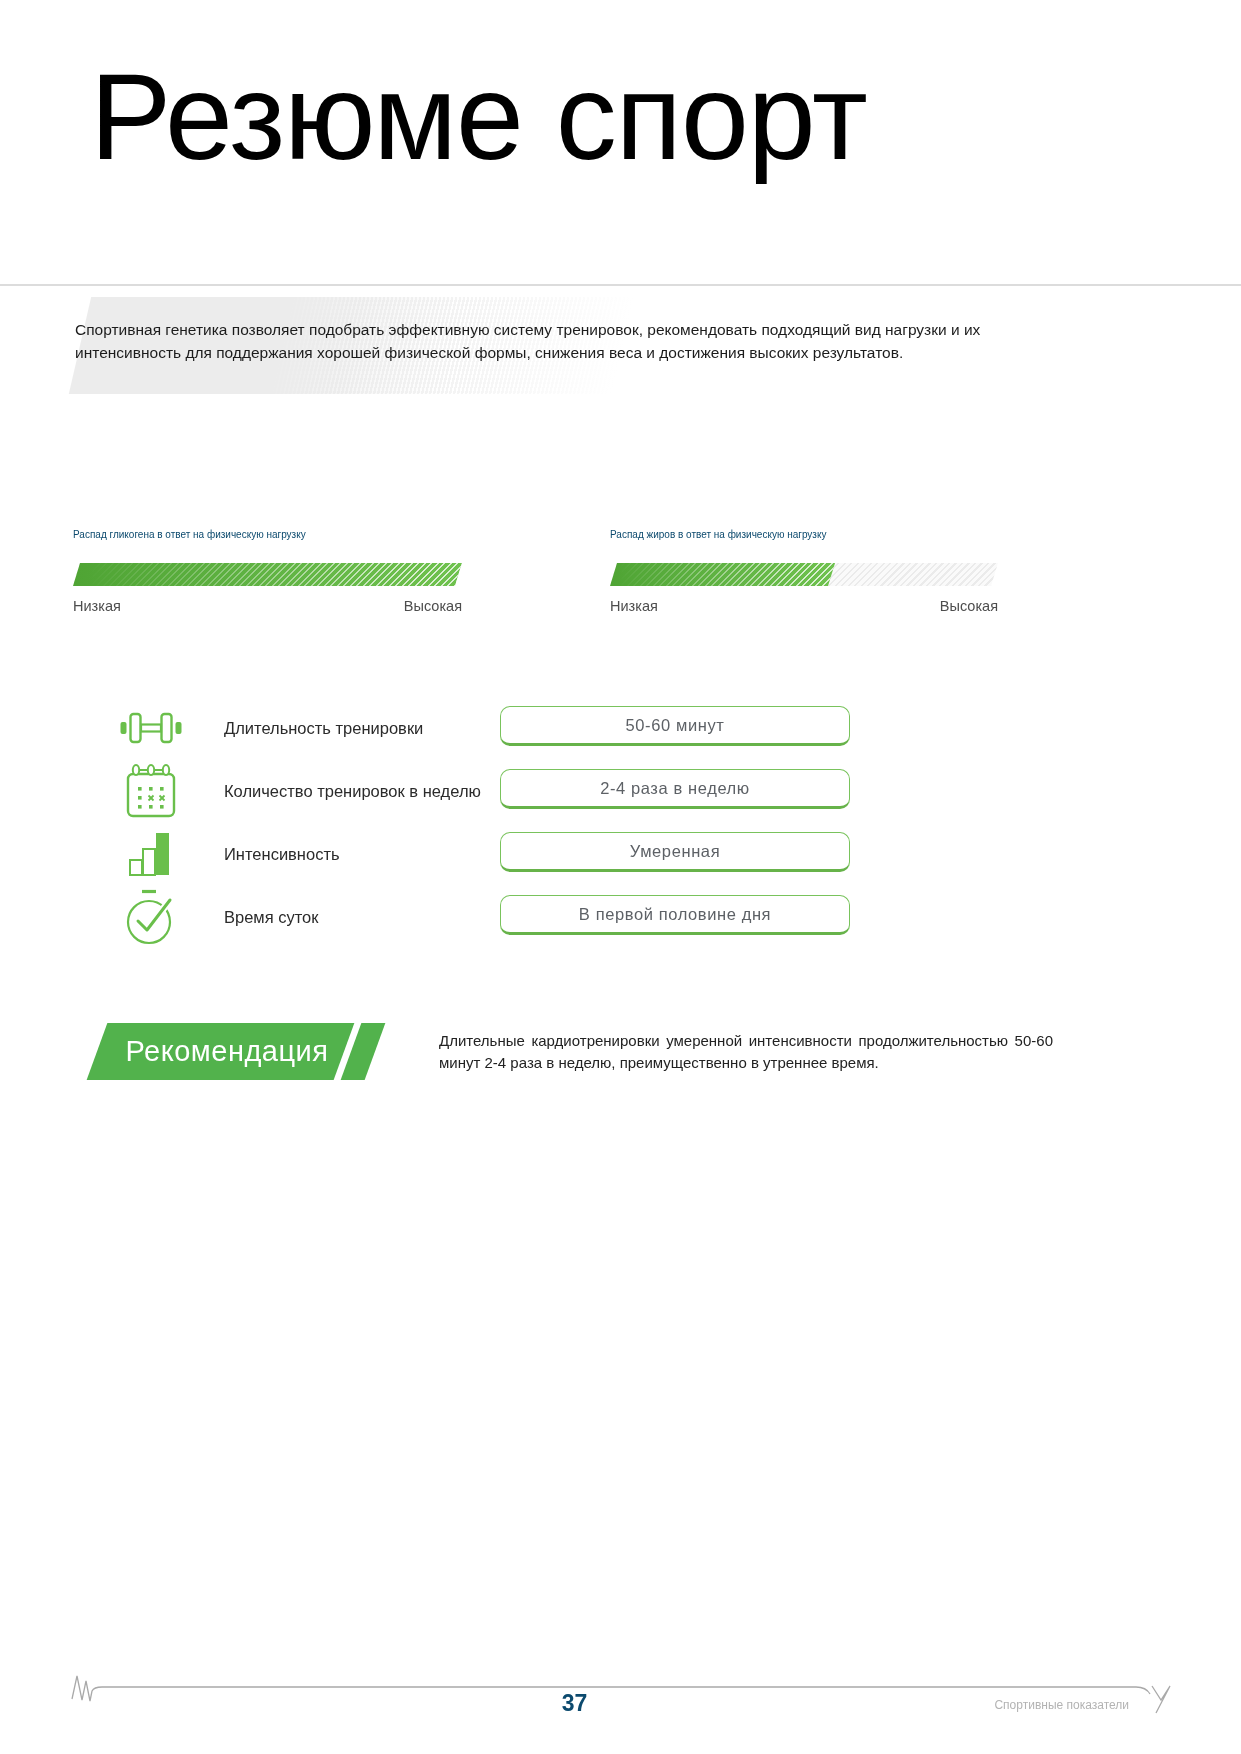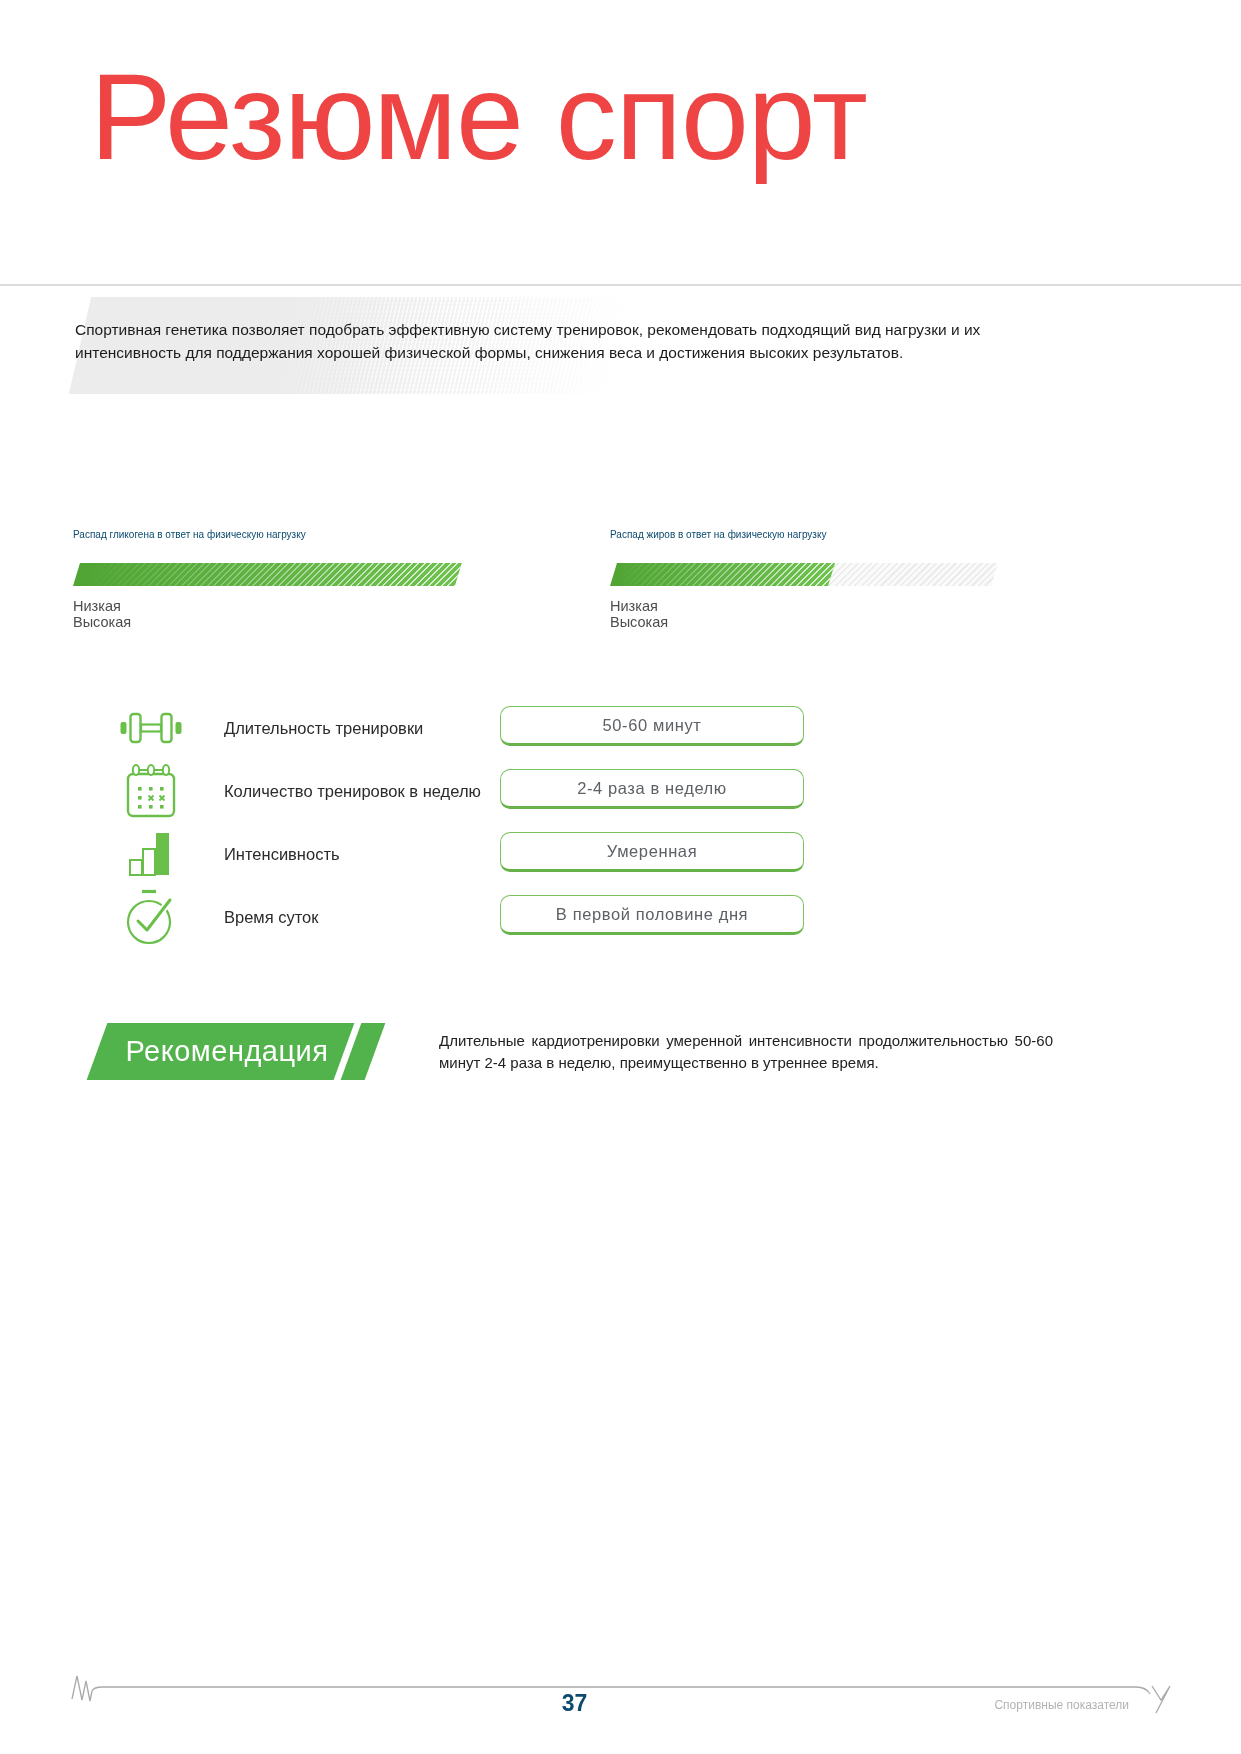--- a/index.html
+++ b/index.html
@@ -6,21 +6,21 @@
   .page {
     position:relative; width:1241px; height:1754px; margin:0 auto;
     background:#ffffff; overflow:hidden;
     font-family:"Liberation Sans", sans-serif;
     -webkit-font-smoothing:antialiased;
   }
   
   .page-title {
     position:absolute; left:90px; top:50px;
     font-size:122px; line-height:1.1; font-weight:300;
-    color:#ef4444; letter-spacing:-1px; white-space:nowrap;
+    color:#000000; letter-spacing:-1px; white-space:nowrap;
   }
   .top-rule { position:absolute; left:0; top:284px; width:1241px; height:2px; background:#dcdcdc; }
 
   
   .intro-bg {
     position:absolute; left:80px; top:297px; width:555px; height:97px;
     transform:skewX(-13deg);
     background:linear-gradient(to right, #ececec 0%, #ececec 48%, rgba(236,236,236,0) 98%);
   }
   .intro-bg::after {
@@ -57,36 +57,36 @@
     clip-path:polygon(0 0, 100% 0, calc(100% - 7px) 100%, 0 100%);
   }
   .gbar-fill::after {
     content:""; position:absolute; inset:0;
     background:repeating-linear-gradient(135deg, rgba(255,255,255,0.75) 0 1.5px, rgba(255,255,255,0) 1.5px 4.6px);
     -webkit-mask-image:linear-gradient(to right, transparent 4%, #000 90%);
             mask-image:linear-gradient(to right, transparent 4%, #000 90%);
   }
   .bar-sub {
     position:absolute; top:598px; display:flex; justify-content:space-between;
-    font-size:14.5px; color:#4d4d4d;flex-direction:column;
+    font-size:14.5px; color:#4d4d4d;
   }
 
   
   .row { position:absolute; left:0; width:1241px; height:44px; }
   .row .icon-cell {
     position:absolute; left:116px; width:70px; height:60px; top:50%;
     transform:translateY(-50%);
     display:flex; align-items:center; justify-content:center;
   }
   .row .param-label {
     position:absolute; left:224px; top:50%; transform:translateY(-50%);
     font-size:16.5px; color:#2b2b2b; white-space:nowrap;
   }
   .value-box {
-    position:absolute; left:500px; top:0; width:304px; height:40px;
+    position:absolute; left:500px; top:0; width:350px; height:40px;
     box-sizing:border-box; background:#fff;
     border:1.5px solid #79c35c; border-bottom:3px solid #67b34a;
     border-radius:10px;
     display:flex; align-items:center; justify-content:center;
     font-size:16.5px; color:#5d6166; letter-spacing:0.6px;
   }
 
   
   .rec-banner {
     position:absolute; left:97px; top:1023px; width:278px; height:57px;

